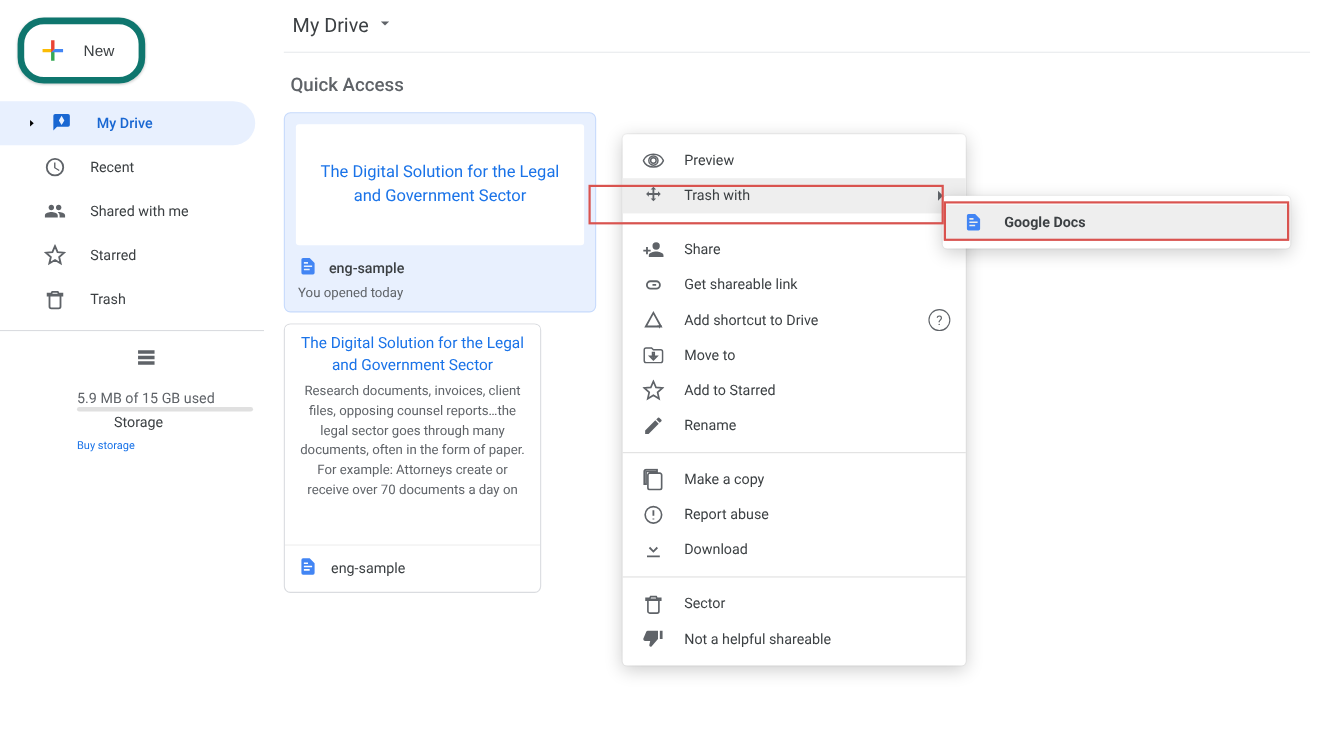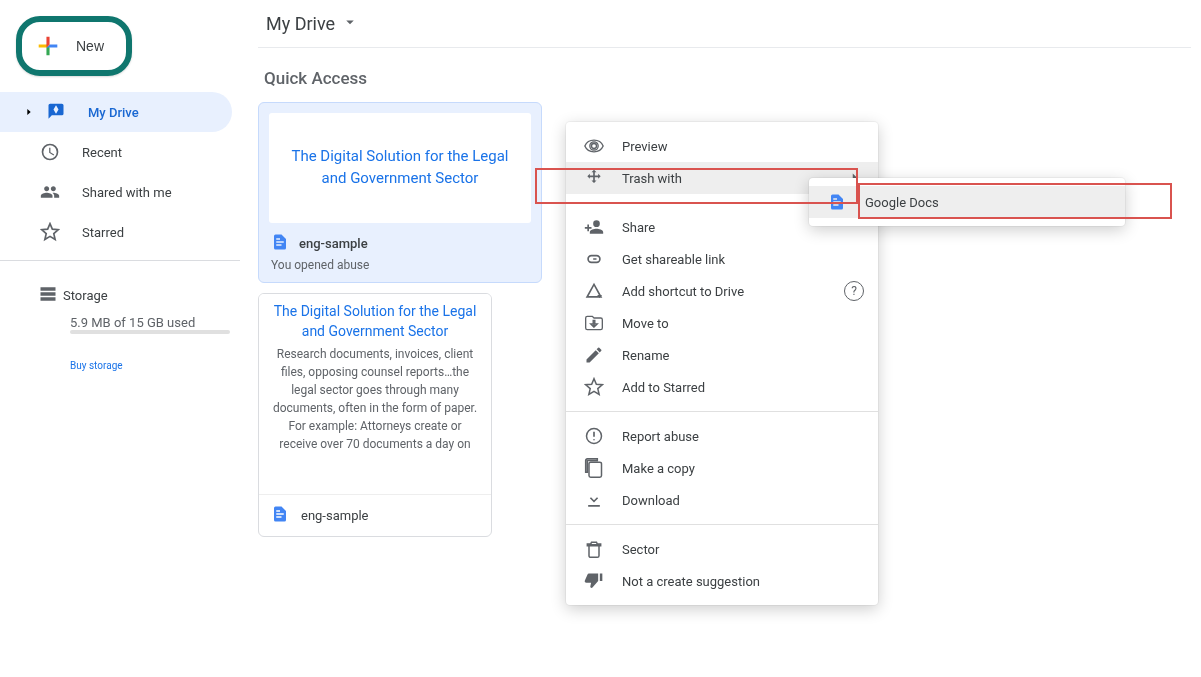--- a/index.html
+++ b/index.html
@@ -57,21 +57,21 @@
       font-weight: 500;
     }
     .nav-item .nav-icon { width: 24px; height: 24px; display:flex; align-items:center; justify-content:center; }
     .nav-item.active .nav-icon svg { fill: #1967d2; }
     .nav-item .nav-icon svg { fill: #5f6368; }
     .nav-caret { width:10px; margin-right:-6px; display:flex; align-items:center; justify-content:center; }
     .divider { height: 1px; background: #dadce0; margin: 8px 0; width: 240px; }
     .storage {
       padding: 6px 12px 6px 24px;
     }
-    .storage-row { display:flex; align-items:center; gap:5px; height:40px; color:#3c4043; }
+    .storage-row { display:flex; align-items:center; gap:38px; height:40px; color:#3c4043;flex-direction:column; }
     .storage-bar { margin: 0 14px 0 46px; height:4px; background:#e0e0e0; border-radius:2px; width:160px; margin-bottom:10px;}
     .storage-text { margin-left: 46px; font-size:13px; color:#5f6368; }
     .buy-link { margin-left:46px; margin-top:26px; color:#1a73e8; font-size:10px; cursor:pointer;}
 
     .main {
       position: absolute;
       left: 258px;
       top: 0;
       right: 10px;
       height: 100%;
@@ -181,28 +181,29 @@
       top: 168px;
       width: 323px;
       height: 36px;
       border: 2.5px solid #d9534f;
       z-index:40;
       pointer-events:none;
     }
     
     .submenu {
       position:absolute;
-      left: 809px;
+      left: 857px;
       top: 178px;
       width: 316px;
       background:#fff;
       border-radius:4px;
       box-shadow: 0 4px 16px rgba(0,0,0,0.2), 0 0 0 1px rgba(0,0,0,0.04);
       padding: 8px 0;
       z-index:35;
+      font-weight:bold;
     }
     .hi-box-2 {
       position:absolute;
       left: 858px;
       top: 183px;
       width: 314px;
       height: 36px;
       border: 2.5px solid #d9534f;
       z-index:40;
       pointer-events:none;
@@ -255,20 +256,28 @@
       </span>
       <span>Shared with me</span>
     </li>
     <li class="nav-item">
       <span class="nav-icon" style="margin-left:14px;">
         <svg width="20" height="20" viewBox="0 0 24 24">
             <path d="M12 17.27L18.18 21l-1.64-7.03L22 9.24l-7.19-.61L12 2 9.19 8.63 2 9.24l5.46 4.73L5.82 21z" fill="none" stroke="#5f6368" stroke-width="2"></path>
           </svg>
       </span>
       <span>Starred</span>
+    </li>
+    <li class="nav-item">
+      <span class="nav-icon" style="margin-left:14px;">
+        <svg width="20" height="20" viewBox="0 0 24 24">
+            <path d="M6 7h12v13a2 2 0 0 1-2 2H8a2 2 0 0 1-2-2zM9 4h6l1 2h4v2H4V6h4z" fill="none" stroke="#5f6368" stroke-width="2"></path>
+          </svg>
+      </span>
+      <span>Trash</span>
     </li>
   </ul>
   <div class="divider"></div>
   <div class="storage">
     <div class="storage-row">
       <span class="nav-icon" style="margin-left:14px;">
         <svg width="20" height="20" viewBox="0 0 24 24" fill="#5f6368">
             <path d="M3 4h18v4H3zM3 10h18v4H3zM3 16h18v4H3z"></path>
           </svg>
       </span>
@@ -298,21 +307,21 @@
     </div>
     <div class="qa-footer">
       <div class="qa-name-row">
         <span class="docs-icon">
           <svg width="18" height="18" viewBox="0 0 24 24">
               <path d="M14 2H6a2 2 0 0 0-2 2v16a2 2 0 0 0 2 2h12a2 2 0 0 0 2-2V8zM7 17v-2h7v2zm0-4v-2h10v2zm0-4V7h5v2z"></path>
             </svg>
         </span>
         <span class="qa-name">eng-sample</span>
       </div>
-      <div class="qa-sub">You opened abuse</div>
+      <div class="qa-sub">You opened today</div>
     </div>
   </div>
 
 
   <div class="files-row">
     <div class="file-card">
       <div class="file-thumb">
         <div class="t-title">The Digital Solution for the Legal and Government Sector</div>
         <div class="t-body">Research documents, invoices, client files, opposing counsel reports…the legal sector goes through many documents, often in the form of paper. For example: Attorneys create or receive over 70 documents a day on</div>
       </div>
@@ -384,75 +393,75 @@
         <svg width="20" height="20" viewBox="0 0 24 24">
           <path d="M10 4H4a2 2 0 0 0-2 2v12a2 2 0 0 0 2 2h16a2 2 0 0 0 2-2V8a2 2 0 0 0-2-2h-8zM12 17l-4-4h3V9h2v4h3z" fill="none" stroke="#5f6368" stroke-width="1.6"></path>
           <path d="M11 10v4h-2l3 3 3-3h-2v-4z" fill="#5f6368"></path>
         </svg>
       </span>
     <span>Move to</span>
   </div>
   <div class="ctx-item">
     <span class="ctx-icon">
         <svg width="20" height="20" viewBox="0 0 24 24">
+          <path d="M12 17.27L18.18 21l-1.64-7.03L22 9.24l-7.19-.61L12 2 9.19 8.63 2 9.24l5.46 4.73L5.82 21z" fill="none" stroke="#5f6368" stroke-width="1.8"></path>
+        </svg>
+      </span>
+    <span>Add to Starred</span>
+  </div>
+  <div class="ctx-item">
+    <span class="ctx-icon">
+        <svg width="20" height="20" viewBox="0 0 24 24">
           <path d="M3 17.25V21h3.75L17.81 9.94l-3.75-3.75zM20.71 7.04a1 1 0 0 0 0-1.41l-2.34-2.34a1 1 0 0 0-1.41 0l-1.83 1.83 3.75 3.75z"></path>
         </svg>
       </span>
     <span>Rename</span>
   </div>
-  <div class="ctx-item">
-    <span class="ctx-icon">
-        <svg width="20" height="20" viewBox="0 0 24 24">
-          <path d="M12 17.27L18.18 21l-1.64-7.03L22 9.24l-7.19-.61L12 2 9.19 8.63 2 9.24l5.46 4.73L5.82 21z" fill="none" stroke="#5f6368" stroke-width="1.8"></path>
-        </svg>
-      </span>
-    <span>Add to Starred</span>
-  </div>
   <div class="ctx-sep"></div>
+  <div class="ctx-item">
+    <span class="ctx-icon">
+        <svg width="20" height="20" viewBox="0 0 24 24">
+          <path d="M16 1H4a2 2 0 0 0-2 2v14h2V3h12zm3 4H8a2 2 0 0 0-2 2v14a2 2 0 0 0 2 2h11a2 2 0 0 0 2-2V7a2 2 0 0 0-2-2z" fill="none" stroke="#5f6368" stroke-width="1.8"></path>
+        </svg>
+      </span>
+    <span>Make a copy</span>
+  </div>
   <div class="ctx-item">
     <span class="ctx-icon">
         <svg width="20" height="20" viewBox="0 0 24 24">
           <circle cx="12" cy="12" r="9" fill="none" stroke="#5f6368" stroke-width="1.8"></circle>
           <path d="M12 7v6M12 16v1" stroke="#5f6368" stroke-width="2"></path>
         </svg>
       </span>
     <span>Report abuse</span>
   </div>
   <div class="ctx-item">
     <span class="ctx-icon">
         <svg width="20" height="20" viewBox="0 0 24 24">
-          <path d="M16 1H4a2 2 0 0 0-2 2v14h2V3h12zm3 4H8a2 2 0 0 0-2 2v14a2 2 0 0 0 2 2h11a2 2 0 0 0 2-2V7a2 2 0 0 0-2-2z" fill="none" stroke="#5f6368" stroke-width="1.8"></path>
-        </svg>
-      </span>
-    <span>Make a copy</span>
-  </div>
-  <div class="ctx-item">
-    <span class="ctx-icon">
-        <svg width="20" height="20" viewBox="0 0 24 24">
           <path d="M5 20h14v-2H5zm7-18v10.17l3.59-3.58L17 10l-5 5-5-5 1.41-1.41L12 12.17V2z"></path>
         </svg>
       </span>
     <span>Download</span>
   </div>
   <div class="ctx-sep"></div>
   <div class="ctx-item">
     <span class="ctx-icon">
         <svg width="20" height="20" viewBox="0 0 24 24">
           <path d="M6 7h12v13a2 2 0 0 1-2 2H8a2 2 0 0 1-2-2zM9 4h6l1 2h4v2H4V6h4z" fill="none" stroke="#5f6368" stroke-width="1.8"></path>
         </svg>
       </span>
     <span>Sector</span>
   </div>
   <div class="ctx-item">
     <span class="ctx-icon">
         <svg width="20" height="20" viewBox="0 0 24 24">
           <path d="M15 3H6a2 2 0 0 0-1.9 1.37L1.05 11.4A2 2 0 0 0 3 14h5.5l-.95 4.57a1.5 1.5 0 0 0 2.62 1.2L17 12V3zm4 0h3v9h-3z"></path>
         </svg>
       </span>
-    <span>Not a create suggestion</span>
+    <span>Not a helpful shareable</span>
   </div>
 </div>
 
 <div class="submenu">
   <div class="ctx-item highlight">
     <span class="ctx-icon">
         <svg width="18" height="18" viewBox="0 0 24 24" fill="#4285f4">
           <path d="M14 2H6a2 2 0 0 0-2 2v16a2 2 0 0 0 2 2h12a2 2 0 0 0 2-2V8zM7 17v-2h7v2zm0-4v-2h10v2zm0-4V7h5v2z"></path>
         </svg>
       </span>

